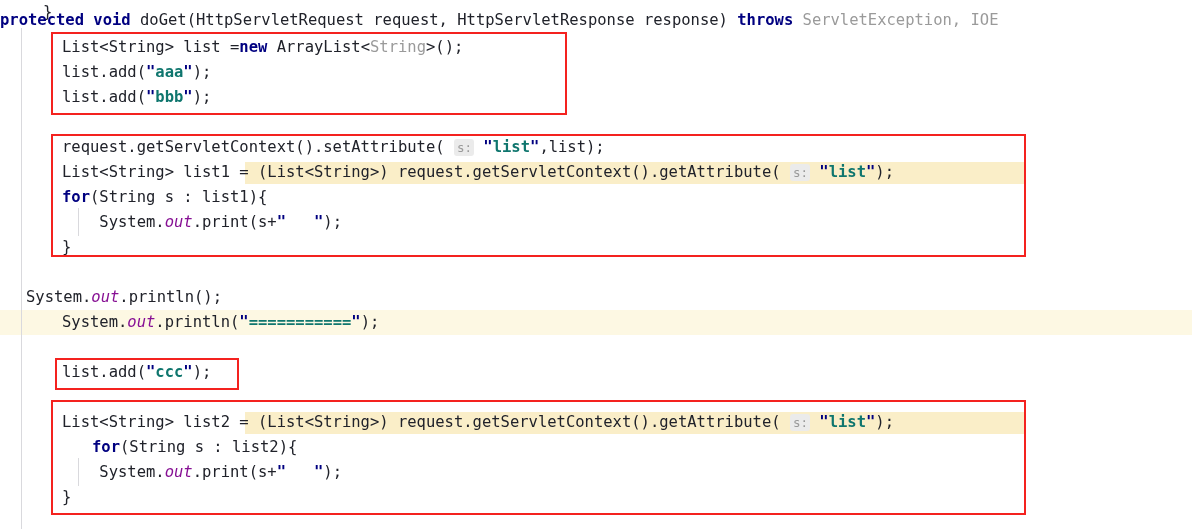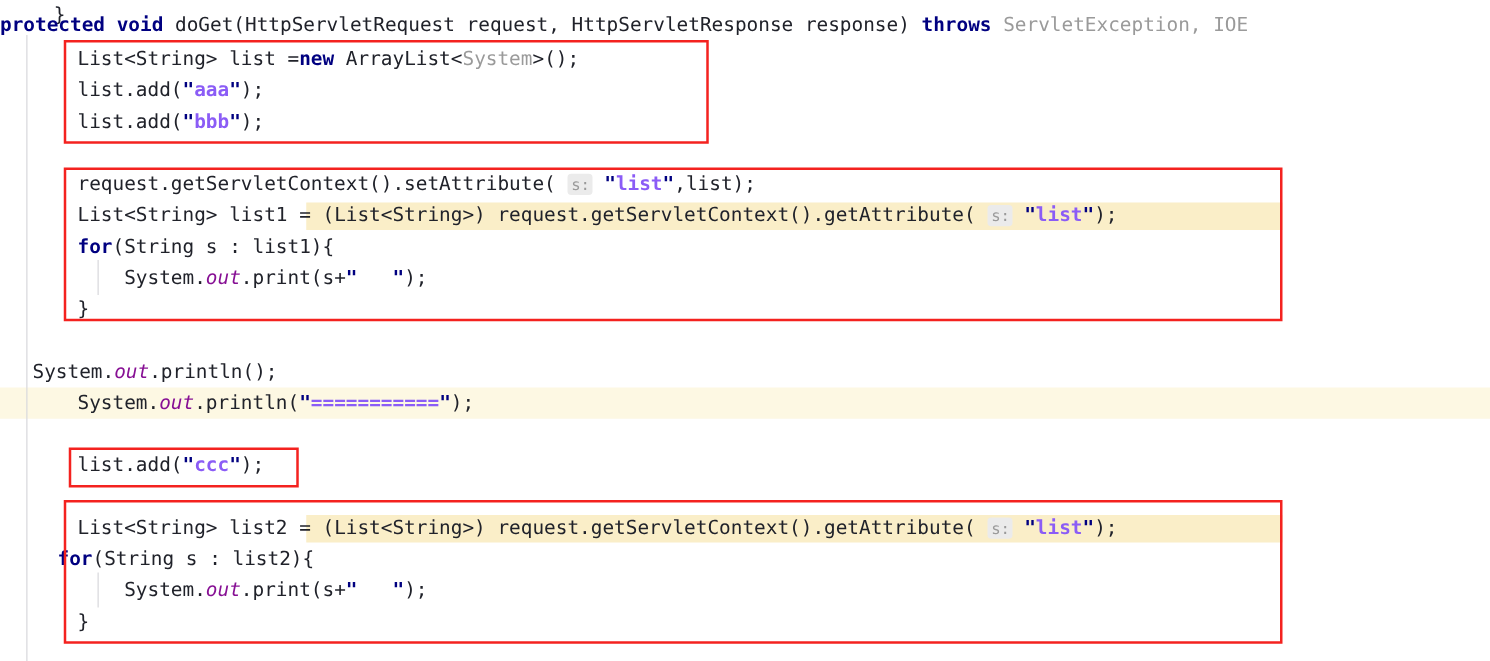--- a/index.html
+++ b/index.html
@@ -62,21 +62,21 @@
     white-space: pre;
     font-size: 15.5px;
     font-family: "DejaVu Sans Mono", "Liberation Mono", monospace;
     color: #20222a;
     letter-spacing: 0px;
   }
 
   
   .kw      { color: #000080; font-weight: bold; }
   .type-g  { color: #9a9a9a; }
-  .str     { color: #8b5cf6; font-weight: bold; }
+  .str     { color: #0f766e; font-weight: bold; }
   .quote   { color: #000080; font-weight: bold; }
   .field   { color: #871094; font-weight: normal; font-style: italic; }
   .plain   { color: #20222a; }
 
   
   .param-hint {
     background: #ebebeb;
     color: #9a9a9a;
     font-size: 12.5px;
     border-radius: 3px;
@@ -96,33 +96,33 @@
   <div class="hl-cast" style="left: 245px; top: 162px; width: 781px;"></div>
   <div class="hl-cast" style="left: 245px; top: 412px; width: 781px;"></div>
 
   <div class="indent-guide" style="left: 21px; top: 28px; height: 501px;"></div>
   <div class="indent-guide" style="left: 78px; top: 208px; height: 28px;"></div>
   <div class="indent-guide" style="left: 78px; top: 458px; height: 28px;"></div>
 
   <div id="code-layer">
       <div class="code-line" style="top: 0px; padding-left: 43px;"><span class="plain">}</span></div>
       <div class="code-line" style="top: 8px; "><span class="kw">protected void </span><span class="plain">doGet(HttpServletRequest request, HttpServletResponse response) </span><span class="kw">throws </span><span class="type-g">ServletException, IOE</span></div>
-      <div class="code-line" style="top: 35px; padding-left: 62px;"><span class="plain">List&lt;String&gt; list =</span><span class="kw">new</span><span class="plain"> ArrayList&lt;</span><span class="type-g">System</span><span class="plain">&gt;();</span></div>
+      <div class="code-line" style="top: 35px; padding-left: 62px;"><span class="plain">List&lt;String&gt; list =</span><span class="kw">new</span><span class="plain"> ArrayList&lt;</span><span class="type-g">String</span><span class="plain">&gt;();</span></div>
       <div class="code-line" style="top: 60px; padding-left: 62px;"><span class="plain">list.add(</span><span class="quote">"</span><span class="str">aaa</span><span class="quote">"</span><span class="plain">);</span></div>
       <div class="code-line" style="top: 85px; padding-left: 62px;"><span class="plain">list.add(</span><span class="quote">"</span><span class="str">bbb</span><span class="quote">"</span><span class="plain">);</span></div>
       <div class="code-line" style="top: 135px; padding-left: 62px; text-align: right;"><span class="plain">request.getServletContext().setAttribute(</span><span class="plain"> </span><span class="param-hint">s:</span><span class="plain"> </span><span class="quote">"</span><span class="str">list</span><span class="quote">"</span><span class="plain">,list);</span></div>
       <div class="code-line" style="top: 160px; padding-left: 62px;"><span class="plain">List&lt;String&gt; list1 = </span><span class="plain">(List&lt;String&gt;) request.getServletContext().getAttribute(</span><span class="plain"> </span><span class="param-hint">s:</span><span class="plain"> </span><span class="quote">"</span><span class="str">list</span><span class="quote">"</span><span class="plain">);</span></div>
       <div class="code-line" style="top: 185px; padding-left: 62px;"><span class="kw">for</span><span class="plain">(String s : list1){</span></div>
       <div class="code-line" style="top: 210px; padding-left: 62px;"><span class="plain">    System.</span><span class="field">out</span><span class="plain">.print(s+</span><span class="quote">"   "</span><span class="plain">);</span></div>
       <div class="code-line" style="top: 235px; padding-left: 62px;"><span class="plain">}</span></div>
       <div class="code-line" style="top: 285px; padding-left: 26px;"><span class="plain">System.</span><span class="field">out</span><span class="plain">.println();</span></div>
       <div class="code-line" style="top: 310px; padding-left: 62px;"><span class="plain">System.</span><span class="field">out</span><span class="plain">.println(</span><span class="quote">"</span><span class="str">===========</span><span class="quote">"</span><span class="plain">);</span></div>
       <div class="code-line" style="top: 360px; padding-left: 62px;"><span class="plain">list.add(</span><span class="quote">"</span><span class="str">ccc</span><span class="quote">"</span><span class="plain">);</span></div>
       <div class="code-line" style="top: 410px; padding-left: 62px;"><span class="plain">List&lt;String&gt; list2 = </span><span class="plain">(List&lt;String&gt;) request.getServletContext().getAttribute(</span><span class="plain"> </span><span class="param-hint">s:</span><span class="plain"> </span><span class="quote">"</span><span class="str">list</span><span class="quote">"</span><span class="plain">);</span></div>
-      <div class="code-line" style="top: 435px; padding-left: 46px;"><span class="kw">for</span><span class="plain">(String s : list2){</span></div>
+      <div class="code-line" style="top: 435px; padding-left: 92px;"><span class="kw">for</span><span class="plain">(String s : list2){</span></div>
       <div class="code-line" style="top: 460px; padding-left: 62px;"><span class="plain">    System.</span><span class="field">out</span><span class="plain">.print(s+</span><span class="quote">"   "</span><span class="plain">);</span></div>
       <div class="code-line" style="top: 485px; padding-left: 62px;"><span class="plain">}</span></div>
     </div>
 
   <div id="annotation-layer">
       <div class="red-box" title="list initialization block" style="left: 51px; top: 32px; width: 516px; height: 83px;"></div>
       <div class="red-box" title="setAttribute and first read" style="left: 51px; top: 134px; width: 975px; height: 123px;"></div>
       <div class="red-box" title="add ccc after storing" style="left: 55px; top: 358px; width: 184px; height: 32px;"></div>
       <div class="red-box" title="second read of attribute" style="left: 51px; top: 400px; width: 975px; height: 115px;"></div>
     </div>

